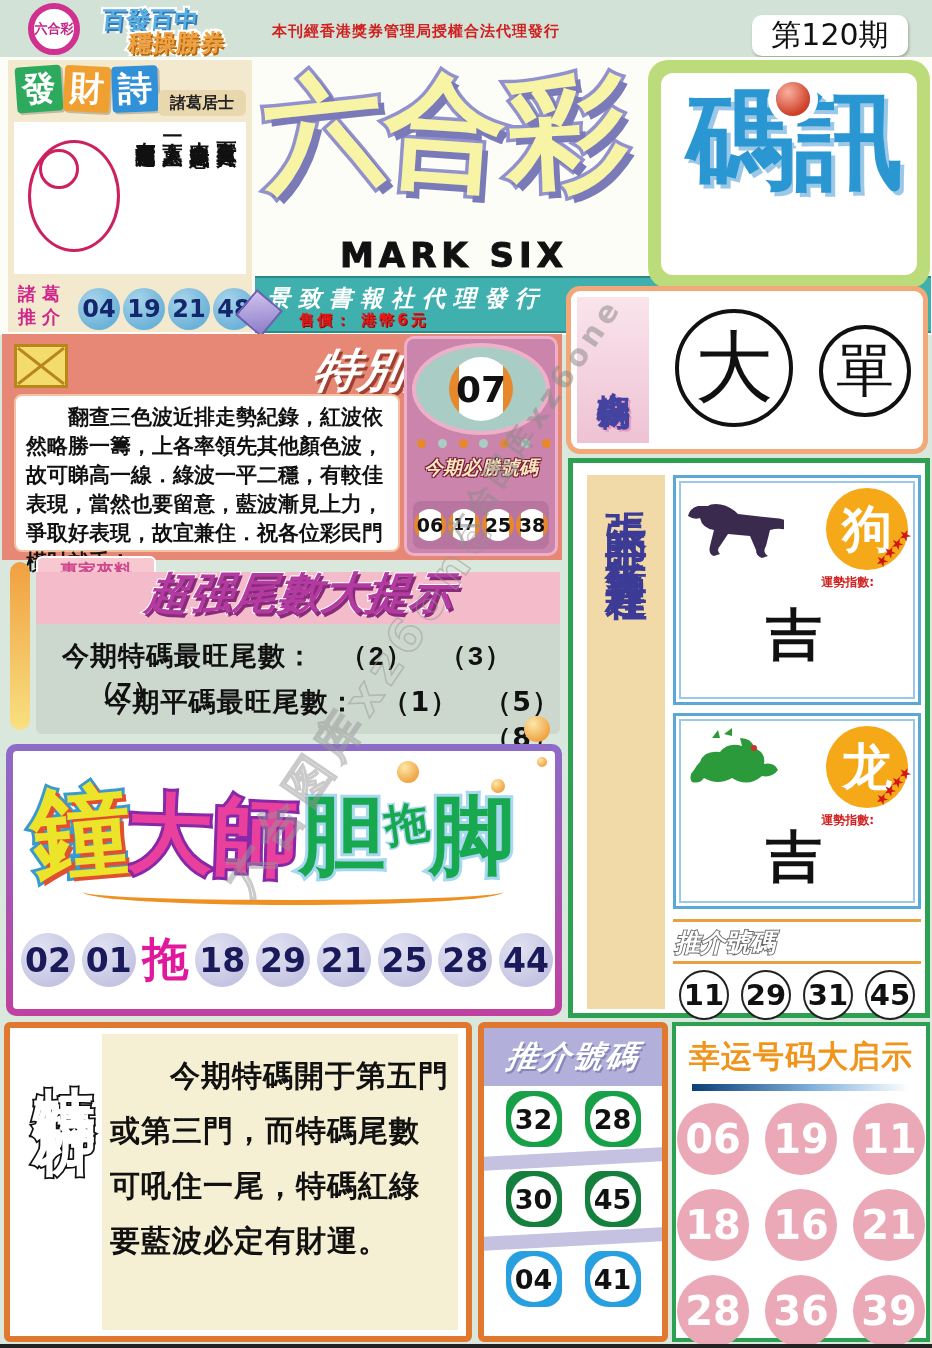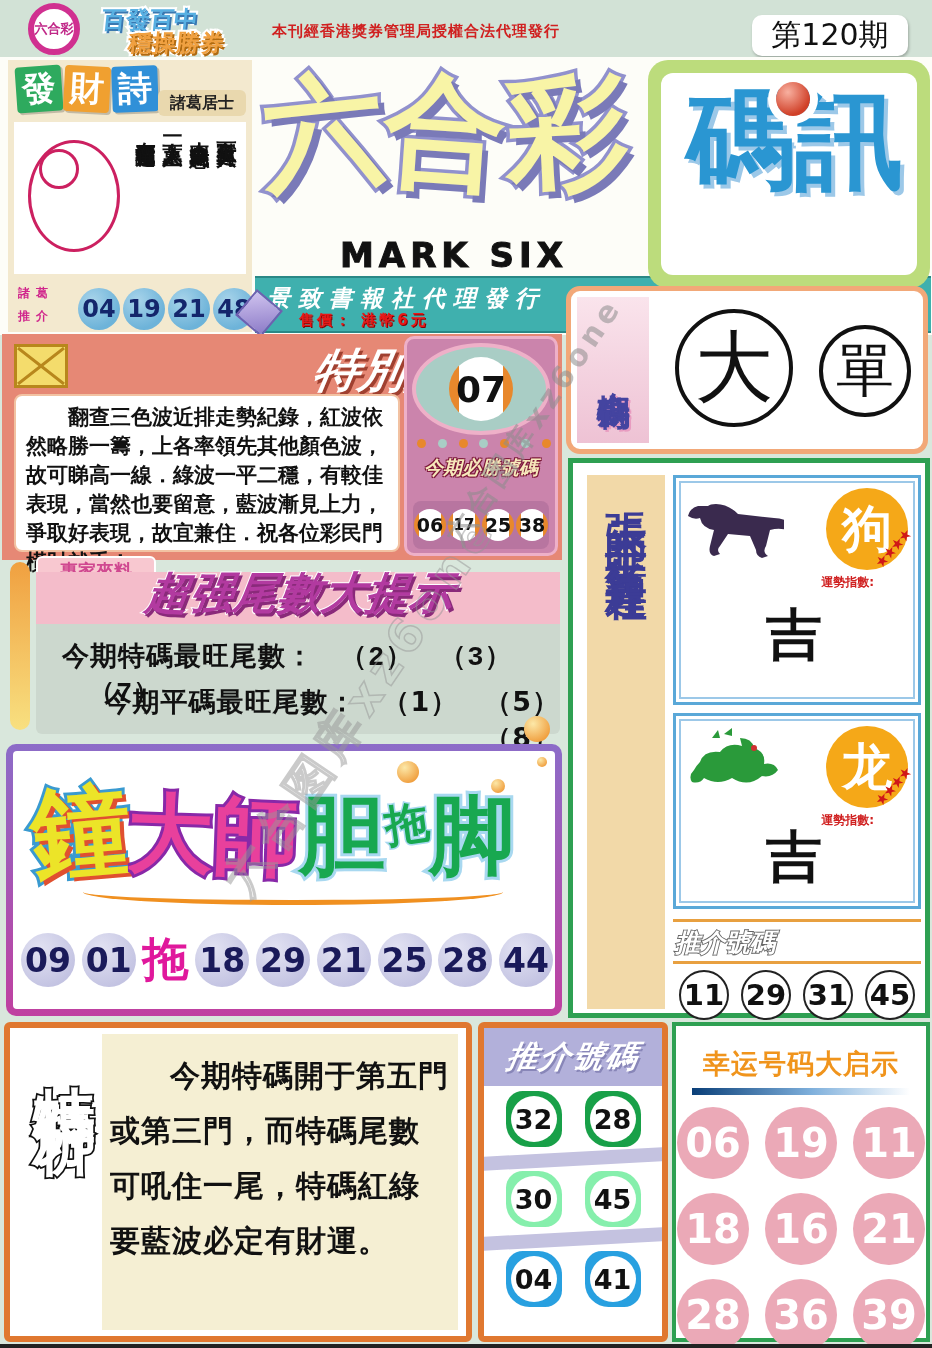--- a/index.html
+++ b/index.html
@@ -25,21 +25,21 @@
   .poem-box { left:8px; top:60px; width:244px; height:272px; background:#f3e9cf; }
   .tile { width:46px; height:46px; display:inline-flex; align-items:center; justify-content:center; color:#fff; font-size:34px; font-weight:900; border-radius:4px; margin-right:2px; box-shadow:2px 2px 0 rgba(0,0,0,.2); }
   .tile1 { background:#2eaa5e; transform:rotate(-4deg); }
   .tile2 { background:#f0a030; transform:rotate(3deg); }
   .tile3 { background:#3090d8; transform:rotate(-2deg); }
   .poem-author { left:150px; top:30px; width:88px; height:26px; background:#e9d8ae; border-radius:6px; font-size:16px; font-weight:bold; color:#222; }
   .poem-panel { left:6px; top:62px; width:232px; height:152px; background:#fff; }
   .poem-lines { position:absolute; right:6px; top:4px; height:146px; writing-mode:vertical-rl; font-size:20px; line-height:27px; color:#111; font-weight:600; letter-spacing:1px; }
   .poem-circle { position:absolute; left:14px; top:18px; width:92px; height:112px; border:3px solid #cc2060; border-radius:50%; }
   .poem-circle::before { content:""; position:absolute; left:8px; top:6px; width:34px; height:34px; border:3px solid #cc2060; border-radius:50%; }
-  .poem-rec { left:10px; top:222px; width:58px; font-size:12px; font-weight:900; color:#d0268c; line-height:23px; letter-spacing:6px; }
+  .poem-rec { left:10px; top:222px; width:58px; font-size:18px; font-weight:900; color:#d0268c; line-height:23px; letter-spacing:6px; }
   .blue-ball { width:42px; height:42px; border-radius:50%; background:radial-gradient(circle at 35% 30%, #a8d4ea, #6db3d9 70%); color:#14266c; font-weight:900; font-size:24px; display:inline-flex; align-items:center; justify-content:center; margin-right:3px; }
 
   
   .title-main { left:262px; top:52px; width:390px; }
   .title-main span { display:inline-block; font-size:122px; font-weight:900; color:#f8f4a6; -webkit-text-stroke:7px #9191cd; text-shadow:6px 7px 0 #7a7ab8; }
   .marksix { left:340px; top:235px; font-size:34px; font-weight:900; color:#111; letter-spacing:5px; -webkit-text-stroke:1px #111; }
   .teal-band { left:255px; top:276px; width:676px; height:57px; background:#3fb0ae; border-top:2px solid #2a8886; border-bottom:2px solid #2a8886; }
   .agency { left:12px; top:5px; font-size:23px; color:#fff; font-weight:bold; letter-spacing:8px; font-family:"DejaVu Serif","Liberation Serif",serif; font-style:italic; }
   .price { left:44px; top:33px; font-size:15px; font-weight:900; color:#e81818; text-shadow:1px 1px 0 #8a0000; letter-spacing:3px; }
   .maxun { left:648px; top:60px; width:282px; height:228px; background:#bcdc7c; border-radius:20px; }
@@ -120,24 +120,24 @@
   .an-title { position:absolute; left:12px; top:8px; writing-mode:vertical-rl; font-size:62px; font-weight:900; color:#fff; -webkit-text-stroke:3.5px #111; letter-spacing:10px; }
   .an-body { position:absolute; left:92px; top:6px; width:356px; height:296px; background:#f5efd3; padding:14px 8px; font-size:30px; line-height:55px; color:#111; font-weight:600; text-indent:2em; letter-spacing:1px; }
 
   .sh-box { left:478px; top:1022px; width:190px; height:320px; background:#fff; border:6px solid #e07830; border-radius:6px; overflow:hidden; }
   .sh-head { height:58px; background:#b2b0da; display:flex; align-items:center; justify-content:center; }
   .sh-head span { font-size:31px; font-weight:900; font-style:italic; color:#fff; transform:skewX(-10deg); letter-spacing:2px; text-shadow:2px 2px 0 #8886b8; }
   .sh-row { height:66px; display:flex; align-items:center; justify-content:space-around; padding:0 10px; }
   .sh-sep { height:14px; background:#c4c2e0; transform:skewY(-3deg); }
   .shield { width:56px; height:56px; border-radius:30% 42% 30% 42%; display:flex; align-items:center; justify-content:center; }
   .shield i { width:46px; height:46px; border-radius:50%; background:#fff; display:flex; align-items:center; justify-content:center; font-style:normal; font-size:27px; font-weight:800; color:#111; }
-  .sh-green { background:#18a048; } .sh-red { background:#86efac; } .sh-blue { background:#28a0e0; }
+  .sh-green { background:#18a048; } .sh-red { background:#15803d; } .sh-blue { background:#28a0e0; }
 
   .lk-box { left:672px; top:1022px; width:258px; height:320px; background:#fff; border:4px solid #2ea052; }
-  .lk-title { margin-top:20px; text-align:center; font-size:27px; font-weight:900; color:#f0941c; letter-spacing:1px; }
+  .lk-title { margin-top:10px; text-align:center; font-size:31px; font-weight:900; color:#f0941c; letter-spacing:1px; }
   .lk-hr { margin:6px auto 2px auto; width:218px; height:7px; background:linear-gradient(90deg,#0a3f78,#7fb0dc 55%,rgba(255,255,255,0)); }
   .lk-grid { display:grid; grid-template-columns:repeat(3,72px); gap:14px 16px; justify-content:center; margin-top:12px; }
   .pink-ball { width:72px; height:72px; border-radius:50%; background:#eba9b7; color:#fff; font-weight:900; font-size:40px; display:flex; align-items:center; justify-content:center; }
 
   .wm1 { left:436px; top:530px; width:40px; font-size:30px; color:rgba(140,140,140,.55); transform:rotate(-56deg); transform-origin:left top; letter-spacing:5px; white-space:nowrap; z-index:30; font-weight:bold; }
   .wm2 { left:210px; top:872px; font-size:46px; color:rgba(255,255,255,0); -webkit-text-stroke:1.5px rgba(150,150,150,.5); transform:rotate(-56deg); transform-origin:left top; letter-spacing:8px; white-space:nowrap; z-index:30; font-weight:bold; }
   .footer-line { left:0; top:1344px; width:932px; height:4px; background:#222; }
 </style>
 </head>
 <body>
@@ -251,21 +251,21 @@
   <div class="abs dt-box">
     <div class="dt-inner">
       <div class="dt-logo">
         <span class="w1 stk">鐘</span><span class="w2 stk">大師</span><span class="w3 stk">胆</span><span class="w4 stk">拖</span><span class="w5 stk">脚</span>
       </div>
       <div class="dt-swoosh"></div>
       <div class="deco-ball" style="position:absolute; left:384px; top:10px; width:22px; height:22px;"></div>
       <div class="deco-ball" style="position:absolute; left:478px; top:28px; width:14px; height:14px;"></div>
       <div class="deco-ball" style="position:absolute; left:524px; top:6px; width:10px; height:10px;"></div>
       <div class="dt-nums">
-        <span class="lav-ball">09</span>
+        <span class="lav-ball">02</span>
         <span class="lav-ball">01</span>
         <span class="tuo">拖</span>
         <span class="lav-ball">18</span>
         <span class="lav-ball">29</span>
         <span class="lav-ball">21</span>
         <span class="lav-ball">25</span>
         <span class="lav-ball">28</span>
         <span class="lav-ball">44</span>
       </div>
     </div>

